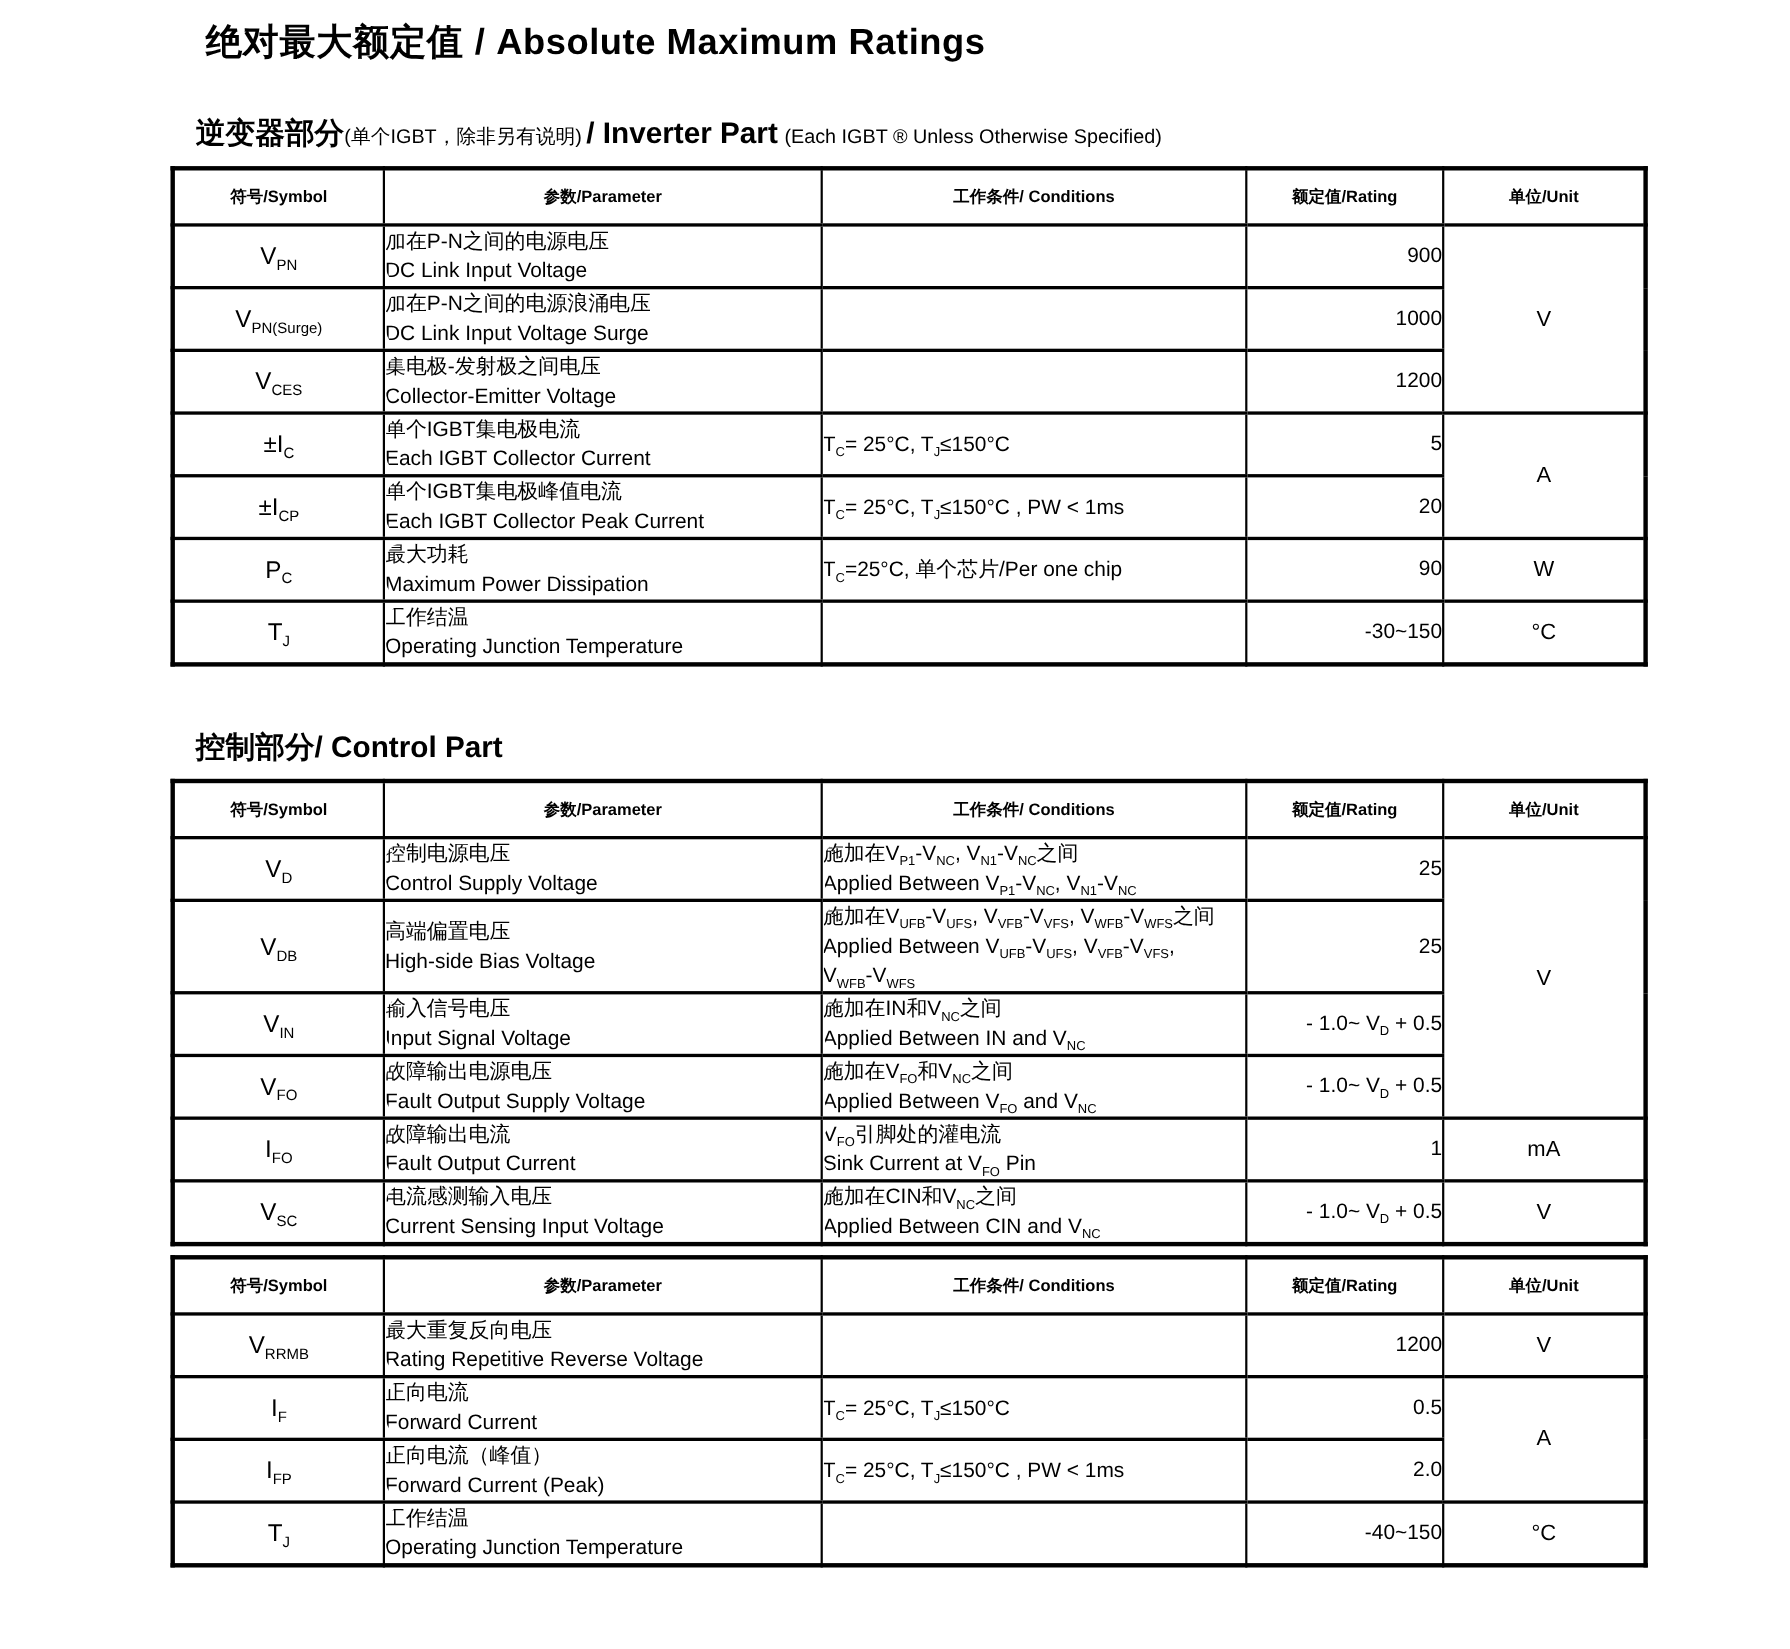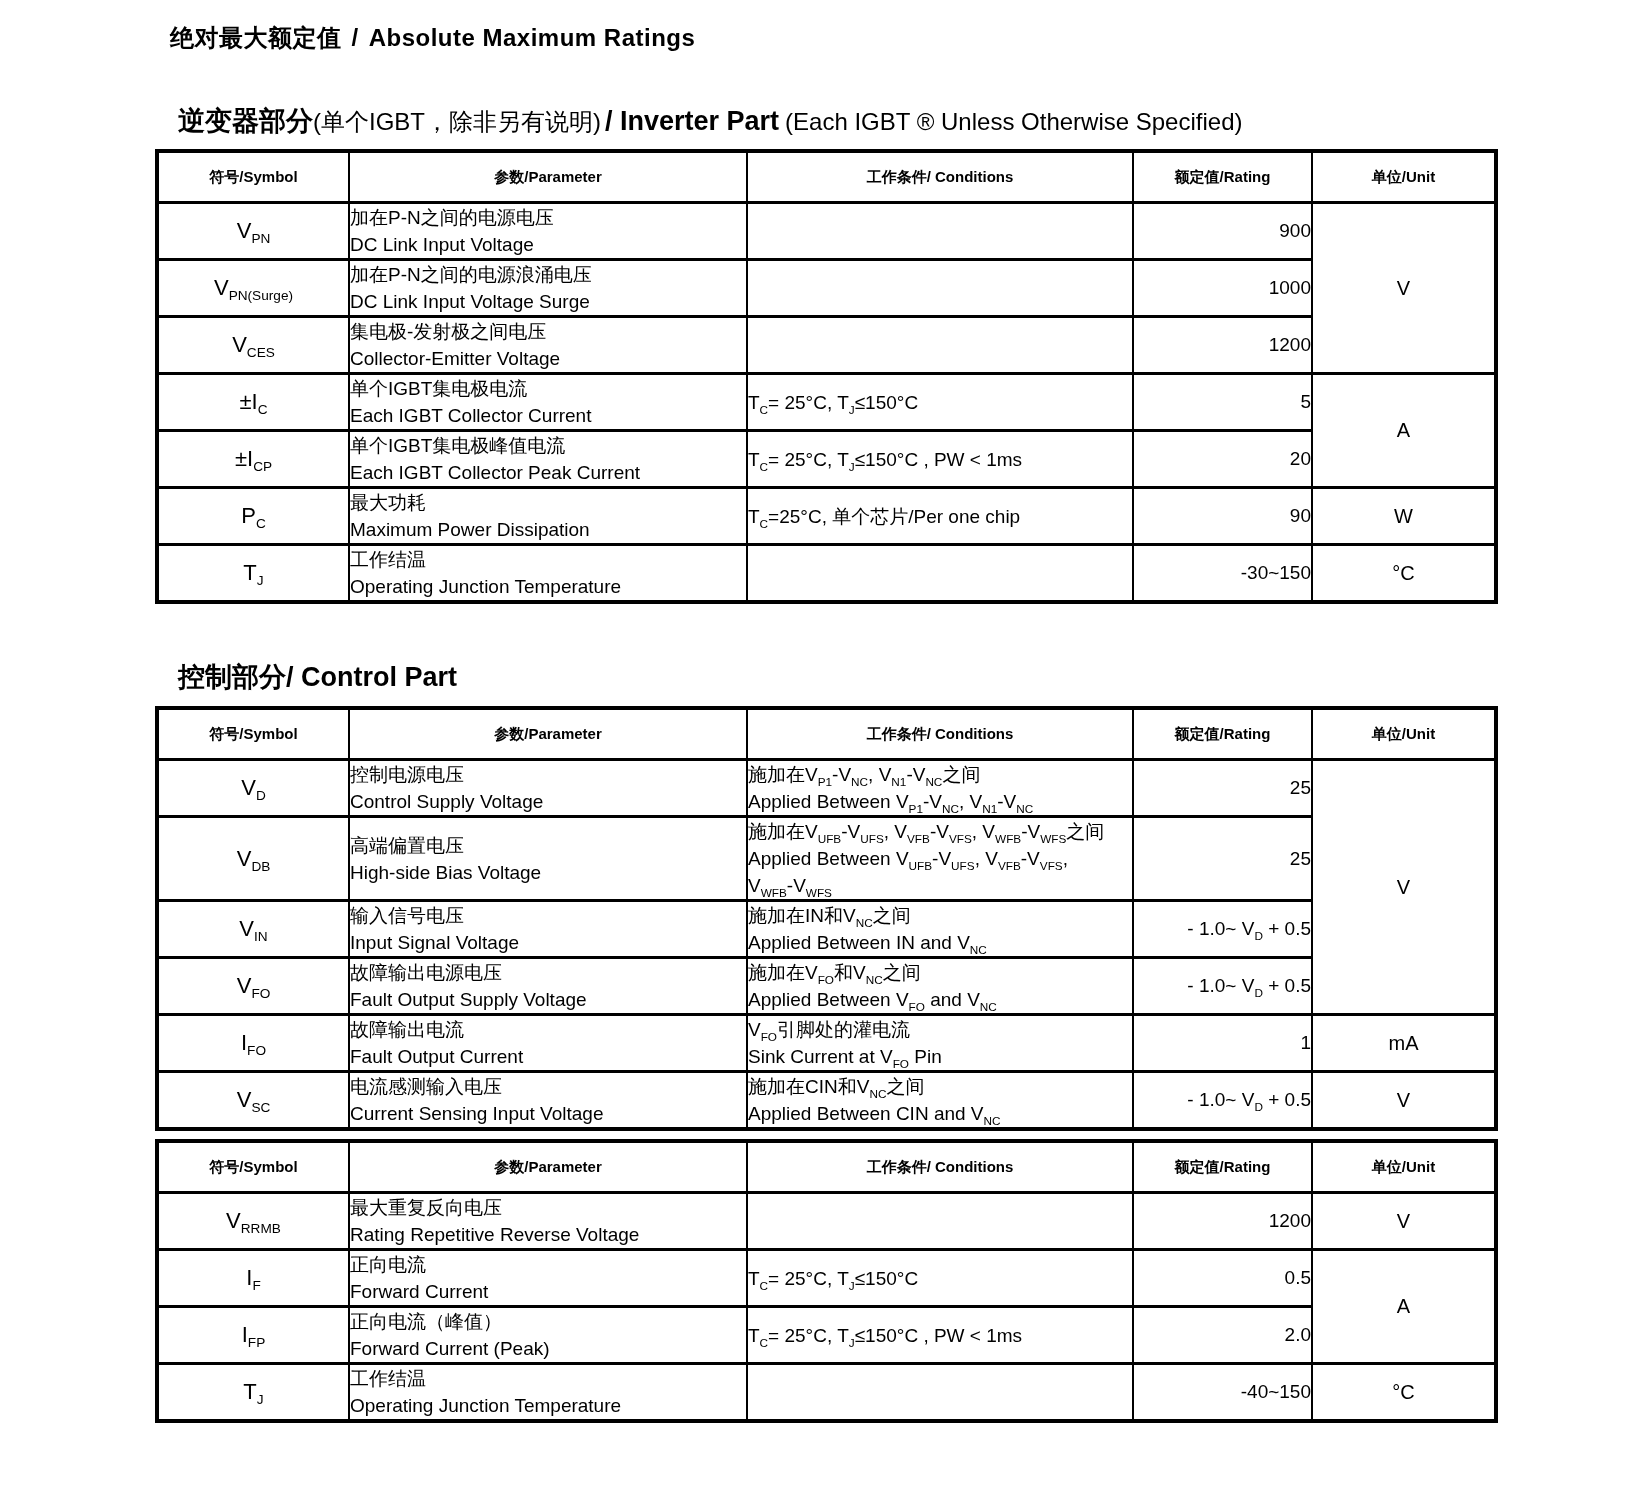--- a/index.html
+++ b/index.html
@@ -3,46 +3,46 @@
 <meta charset="utf-8">
 <style>
   html,body{margin:0;padding:0;}
   body{
     width:1627px;height:1499px;background:#ffffff;color:#000;
     font-family:"Liberation Sans","DejaVu Sans",sans-serif;
     overflow:hidden;
   }
   .page{width:1339px;margin-left:155px;}
   .doc-title{
-    margin:18px 0 0 15px;font-size:24px;font-weight:bold;line-height:40px;
+    margin:18px 0 0 32px;font-size:33px;font-weight:bold;line-height:40px;
     letter-spacing:0.5px;
   }
   .doc-title .sep{margin:0 10px;}
   h2.section-heading{
     margin:0 0 10px 23px;font-size:27px;font-weight:bold;line-height:34px;
   }
   h2.sec-1{margin-top:46px;}
   h2.sec-2{margin-top:56px;}
   h2.sec-3{margin-top:44px;}
-  .section-heading .note{font-size:24px;font-weight:normal;}
+  .section-heading .note{font-size:18px;font-weight:normal;}
   .section-heading .en-main{margin-left:4px;}
   .section-heading .note-en{margin-left:6px;}
   table.ratings{
     border-collapse:collapse;table-layout:fixed;width:1339px;
     border:4px solid #000;
   }
   table.ratings th,table.ratings td{
     border:2px solid #000;border-top-width:3px;border-bottom-width:3px;
     vertical-align:middle;padding:0;overflow:hidden;
   }
   table.ratings th{
     font-size:15px;font-weight:bold;text-align:center;height:48px;
   }
   td.sym{font-size:22px;text-align:center;}
-  td.param,td.cond{text-align:left;padding-left:10px;font-size:19px;}
+  td.param,td.cond{text-align:left;padding-left:10px;font-size:19px;border-radius:19px;}
   .pline,.cline{line-height:27px;}
   td.rate{font-size:19px;text-align:right;}
   td.unit{font-size:20px;text-align:center;}
   tr.r-std{height:55px;}
   tr.r-tall{height:84px;}
   tr.r-boot{height:57px;}
   sub{font-size:0.62em;line-height:0;}
   .mt-ctrl{margin-top:12px;}
   .mt-boot{margin-top:8px;}
 </style>

